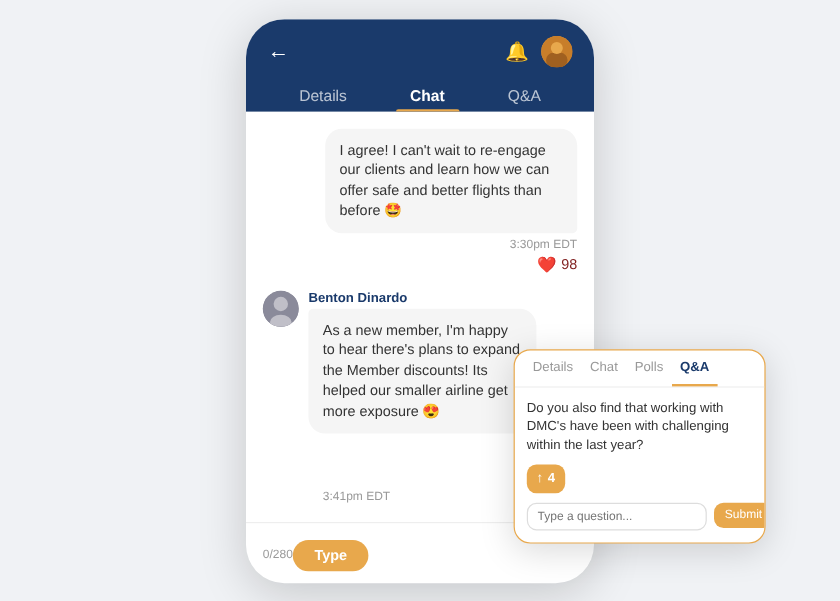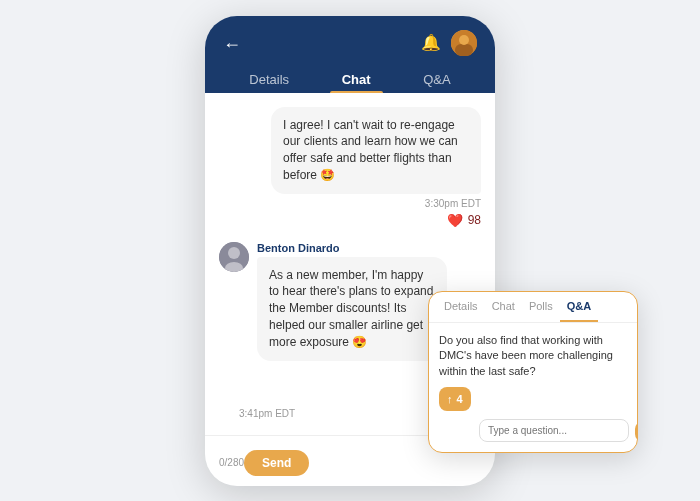--- a/index.html
+++ b/index.html
@@ -201,21 +201,21 @@
       max-width: 190px;
       font-size: 12px;
       color: #333;
       line-height: 1.4;
     }
 
     .msg-meta-left {
       margin-top: 4px;
       font-size: 10px;
       color: #999;
-      margin-left: 20px;
+      margin-left: 50px;
     }
 
     .msg-reactions-left {
       display: flex;
       align-items: center;
       gap: 10px;
       margin-top: 4px;
       margin-left: 38px;
     }
 
@@ -340,22 +340,21 @@
       margin-bottom: 8px;
     }
 
     .vote-count {
       font-weight: bold;
     }
 
     .card-input-row {
       display: flex;
       gap: 6px;
-      align-items: flex-end;
-      margin-left: 40px;
+      align-items: flex-start;
     }
 
     .card-input {
       flex: 1;
       border: 1px solid #ddd;
       border-radius: 8px;
       padding: 5px 8px;
       font-size: 10px;
       color: #999;
       outline: none;
@@ -435,35 +434,35 @@
             <span class="reaction-count">30</span>
           </div>
         </div>
       </div>
 
     </div>
 
     <div class="input-area">
       <div class="input-footer">
         <span class="char-count">0/280</span>
-        <button class="send-btn">Send</button>
+        <button class="send-btn">Type</button>
       </div>
     </div>
 
   </div>
 
   <div class="card-secondary">
     <div class="card-tabs">
       <div class="card-tab">Details</div>
       <div class="card-tab">Chat</div>
       <div class="card-tab">Polls</div>
       <div class="card-tab active">Q&amp;A</div>
     </div>
     <div class="card-body">
-      <div class="card-question">Do you also find that working with DMC's have been more challenging within the last safe?</div>
+      <div class="card-question">Do you also find that working with DMC's have been with challenging within the last year?</div>
       <button class="vote-btn">
         <span>↑</span>
         <span class="vote-count">4</span>
       </button>
       <div class="card-input-row">
         <input class="card-input" type="text" placeholder="Type a question..." style="">
         <button class="card-submit">Submit</button>
       </div>
     </div>
   </div>

